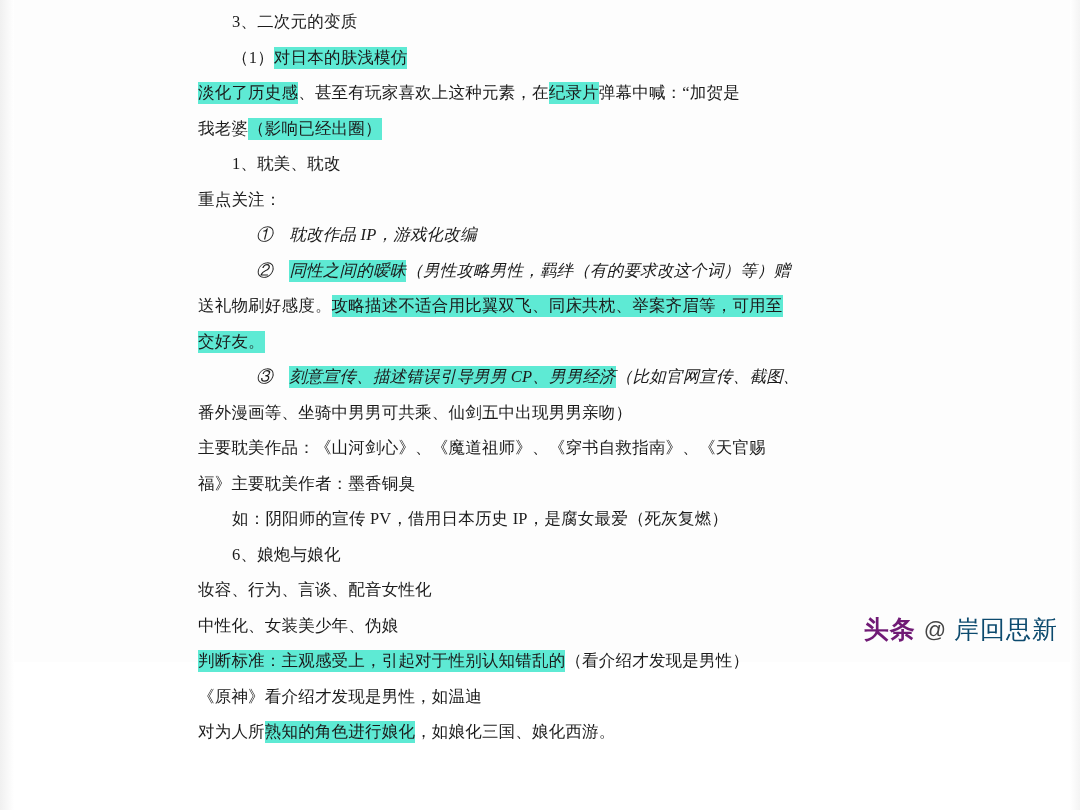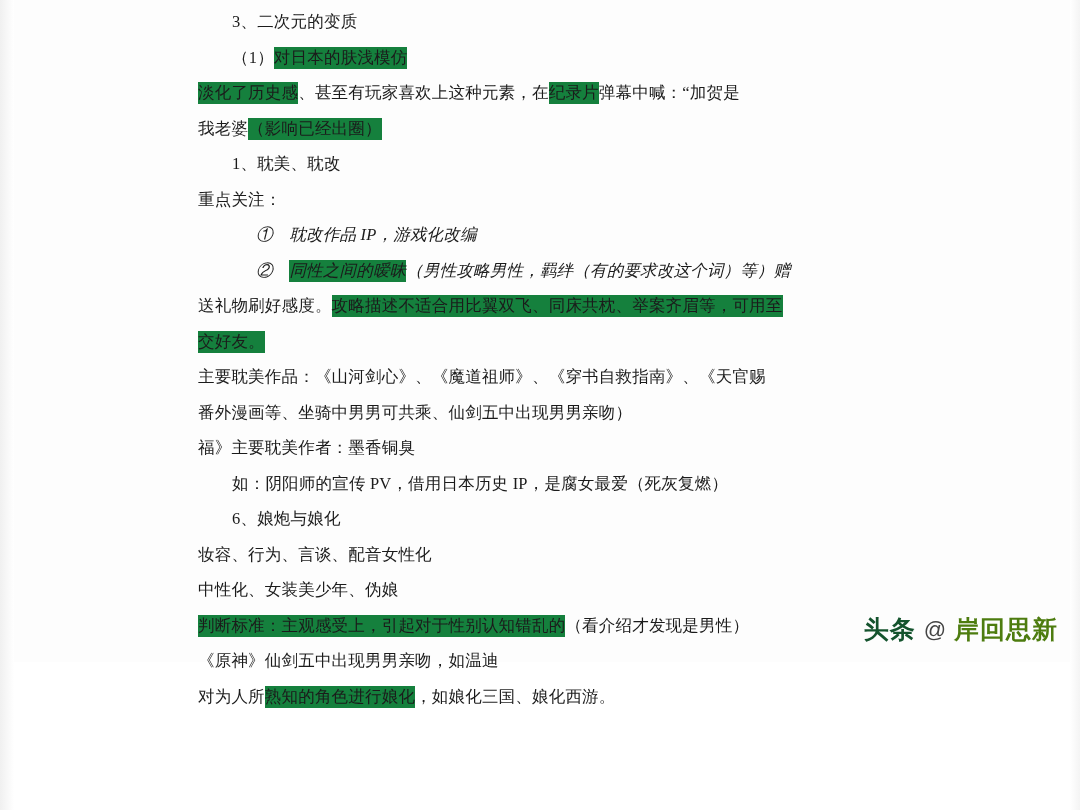--- a/index.html
+++ b/index.html
@@ -45,50 +45,50 @@
     font-size: 16.5px;
     line-height: 35.5px;
     color: #1b1b1b;
     white-space: nowrap;
     letter-spacing: 0.2px;
   }
   .ind2 { text-indent: 0; padding-left: 0px; }
   .ind-num { padding-left: 34px; }
   .ind-sub { padding-left: 58px; font-style: italic; }
   .hl {
-    background: #15803d;
+    background: #5eead4;
     padding: 1px 0 2px 0;
     box-decoration-break: clone;
     -webkit-box-decoration-break: clone;
   }
   .watermark {
     position: absolute;
     right: 22px;
     bottom: 16px;
     display: flex;
     align-items: center;
     gap: 8px;
     color: #2b2b2b;
     font-family: "Liberation Sans", sans-serif;
   }
   .wm-logo {
     font-size: 25px;
     font-weight: 700;
     letter-spacing: 1px;
-    color: #14532d;
+    color: #701a75;
   }
   .wm-at {
     font-size: 22px;
     color: #444;
     font-weight: 400;
   }
   .wm-name {
     font-size: 25px;
-    font-weight: 700;
-    color: #4d7c0f;
+    font-weight: 400;
+    color: #0c4a6e;
     letter-spacing: 1px;
   }
 </style>
 </head>
 <body>
 
 <div class="page">
   <div class="scan-edge-left"></div>
   <div class="scan-edge-right"></div>
 
@@ -96,29 +96,30 @@
       <div class="ln ind-num"><span>3、二次元的变质</span></div>
       <div class="ln ind-num"><span>（1）</span><span class="hl">对日本的肤浅模仿</span></div>
       <div class="ln ind2"><span class="hl">淡化了历史感</span><span>、甚至有玩家喜欢上这种元素，在</span><span class="hl">纪录片</span><span>弹幕中喊：“加贺是</span></div>
       <div class="ln ind2"><span>我老婆</span><span class="hl">（影响已经出圈）</span></div>
       <div class="ln ind-num"><span>1、耽美、耽改</span></div>
       <div class="ln ind2"><span>重点关注：</span></div>
       <div class="ln ind-sub"><span>①　耽改作品 IP，游戏化改编</span></div>
       <div class="ln ind-sub"><span>②　</span><span class="hl">同性之间的暧昧</span><span>（男性攻略男性，羁绊（有的要求改这个词）等）赠</span></div>
       <div class="ln ind2"><span>送礼物刷好感度。</span><span class="hl">攻略描述不适合用比翼双飞、同床共枕、举案齐眉等，可用至</span></div>
       <div class="ln ind2"><span class="hl">交好友。</span></div>
+      <div class="ln ind-sub"><span>③　</span><span class="hl">刻意宣传、描述错误引导男男 CP、男男经济</span><span>（比如官网宣传、截图、</span></div>
+      <div class="ln ind2"><span>番外漫画等、坐骑中男男可共乘、仙剑五中出现男男亲吻）</span></div>
       <div class="ln ind2"><span>主要耽美作品：《山河剑心》、《魔道祖师》、《穿书自救指南》、《天官赐</span></div>
-      <div class="ln ind2"><span>番外漫画等、坐骑中男男可共乘、仙剑五中出现男男亲吻）</span></div>
       <div class="ln ind2"><span>福》主要耽美作者：墨香铜臭</span></div>
       <div class="ln ind-num"><span>如：阴阳师的宣传 PV，借用日本历史 IP，是腐女最爱（死灰复燃）</span></div>
       <div class="ln ind-num"><span>6、娘炮与娘化</span></div>
       <div class="ln ind2"><span>妆容、行为、言谈、配音女性化</span></div>
       <div class="ln ind2"><span>中性化、女装美少年、伪娘</span></div>
       <div class="ln ind2"><span class="hl">判断标准：主观感受上，引起对于性别认知错乱的</span><span>（看介绍才发现是男性）</span></div>
-      <div class="ln ind2"><span>《原神》仙剑五中出现男男亲吻，如温迪</span></div>
+      <div class="ln ind2"><span>《原神》看介绍才发现是男性，如温迪</span></div>
       <div class="ln ind2"><span>对为人所</span><span class="hl">熟知的角色进行娘化</span><span>，如娘化三国、娘化西游。</span></div>
     </div>
 
   <div class="watermark">
     <span class="wm-logo">头条</span>
     <span class="wm-at">@</span>
     <span class="wm-name">岸回思新</span>
   </div>
 </div>
 

